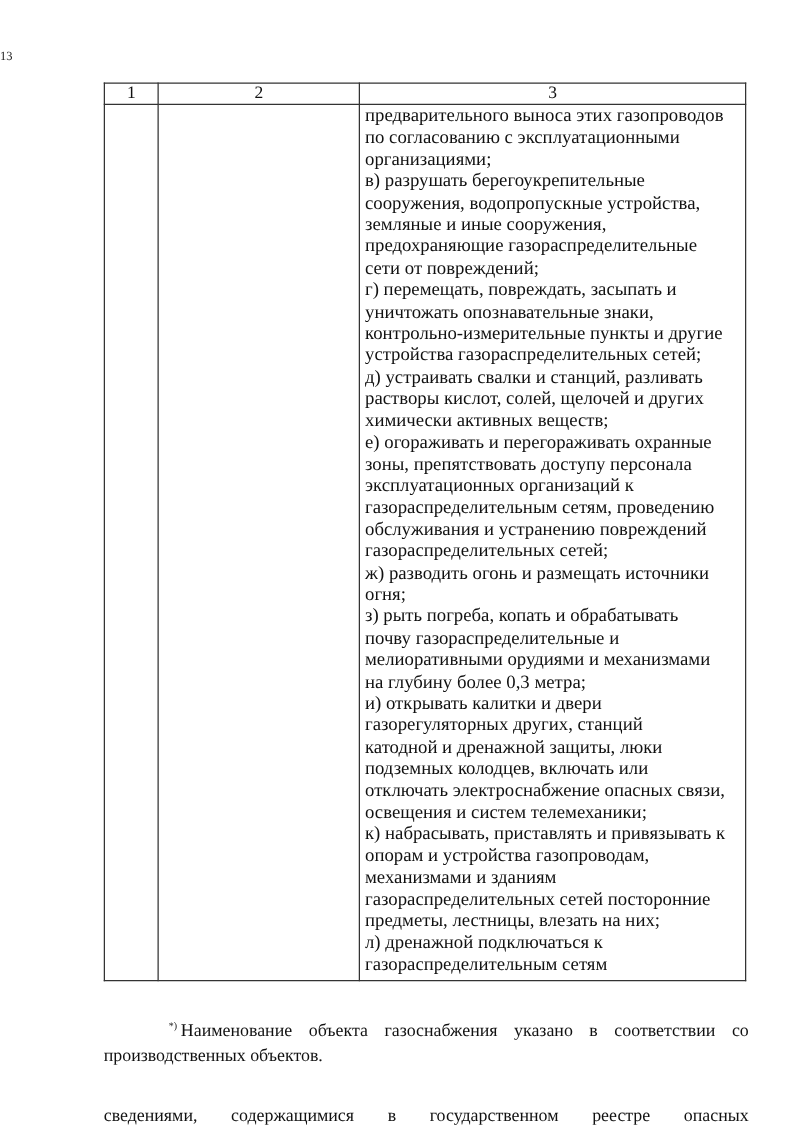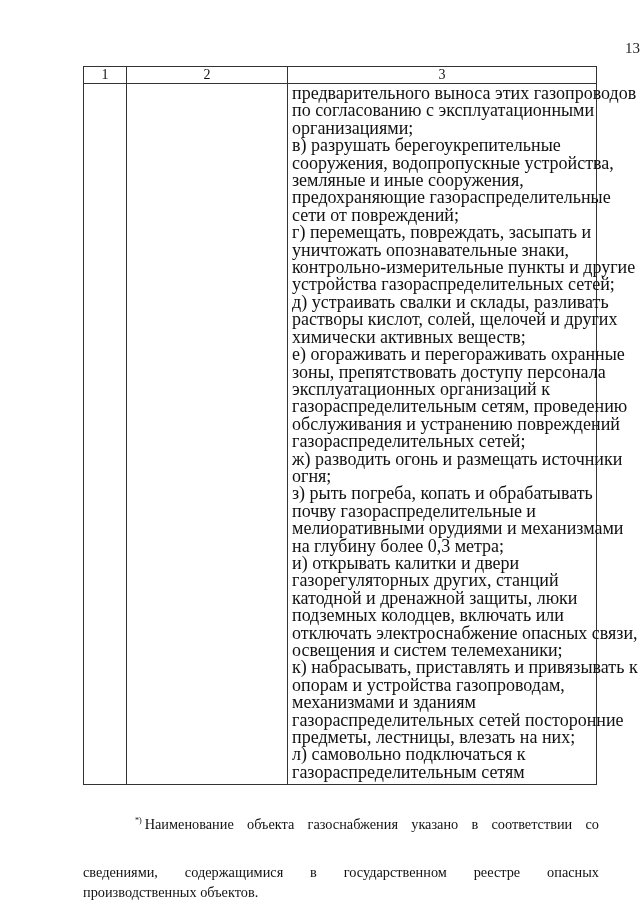--- a/index.html
+++ b/index.html
@@ -13,22 +13,22 @@
       position: relative;
       overflow: hidden;
       font-family: "Liberation Serif", "DejaVu Serif", serif;
       color: #111111;
     }
     .page-number {
       position: absolute;
       top: 40px;
       left: 0;
       width: 640px;
-      text-align: right;
-      font-size: 15px;
+      text-align: left;
+      font-size: 10px;
       color: #222;
     }
     .doc-table {
       position: absolute;
       left: 83px;
       top: 66px;
       width: 513px;
       border-collapse: collapse;
       table-layout: fixed;
     }
@@ -41,21 +41,21 @@
       font-weight: normal;
       font-size: 14px;
       height: 16px;
       line-height: 16px;
       text-align: center;
     }
     .col1 { width: 43px; }
     .col2 { width: 161px; }
     .col3 { width: 309px; }
     .cell-text {
-      font-size: 18px;
+      font-size: 15px;
       line-height: 17.4px;
       padding: 1px 3px 3px 4px;
       white-space: nowrap;
     }
     .cell-text .line {
       display: block;
     }
     .footnote {
       position: absolute;
       left: 95px;
@@ -113,21 +113,21 @@
           <span class="line">организациями;</span>
           <span class="line">в) разрушать берегоукрепительные</span>
           <span class="line">сооружения, водопропускные устройства,</span>
           <span class="line">земляные и иные сооружения,</span>
           <span class="line">предохраняющие газораспределительные</span>
           <span class="line">сети от повреждений;</span>
           <span class="line">г) перемещать, повреждать, засыпать и</span>
           <span class="line">уничтожать опознавательные знаки,</span>
           <span class="line">контрольно-измерительные пункты и другие</span>
           <span class="line">устройства газораспределительных сетей;</span>
-          <span class="line">д) устраивать свалки и склады, разливать</span>
+          <span class="line">д) устраивать свалки и станций, разливать</span>
           <span class="line">растворы кислот, солей, щелочей и других</span>
           <span class="line">химически активных веществ;</span>
           <span class="line">е) огораживать и перегораживать охранные</span>
           <span class="line">зоны, препятствовать доступу персонала</span>
           <span class="line">эксплуатационных организаций к</span>
           <span class="line">газораспределительным сетям, проведению</span>
           <span class="line">обслуживания и устранению повреждений</span>
           <span class="line">газораспределительных сетей;</span>
           <span class="line">ж) разводить огонь и размещать источники</span>
           <span class="line">огня;</span>
@@ -139,25 +139,25 @@
           <span class="line">газорегуляторных других, станций</span>
           <span class="line">катодной и дренажной защиты, люки</span>
           <span class="line">подземных колодцев, включать или</span>
           <span class="line">отключать электроснабжение опасных связи,</span>
           <span class="line">освещения и систем телемеханики;</span>
           <span class="line">к) набрасывать, приставлять и привязывать к</span>
           <span class="line">опорам и устройства газопроводам,</span>
           <span class="line">механизмами и зданиям</span>
           <span class="line">газораспределительных сетей посторонние</span>
           <span class="line">предметы, лестницы, влезать на них;</span>
-          <span class="line">л) самовольно подключаться к</span>
+          <span class="line">л) дренажной подключаться к</span>
           <span class="line">газораспределительным сетям</span>
         </div>
       </td>
     </tr>
   </tbody>
 </table>
 
 <div class="footnote">
   <span class="fn-line fn-first justify-line"><span class="fn-mark">*)</span><span>Наименование объекта газоснабжения указано в соответствии со</span></span>
+  <span class="fn-line fn-indent-out">производственных объектов.</span>
   <span class="fn-line justify-line fn-indent-out">сведениями, содержащимися в государственном реестре опасных</span>
-  <span class="fn-line fn-indent-out">производственных объектов.</span>
 </div>
 
 </body></html>

